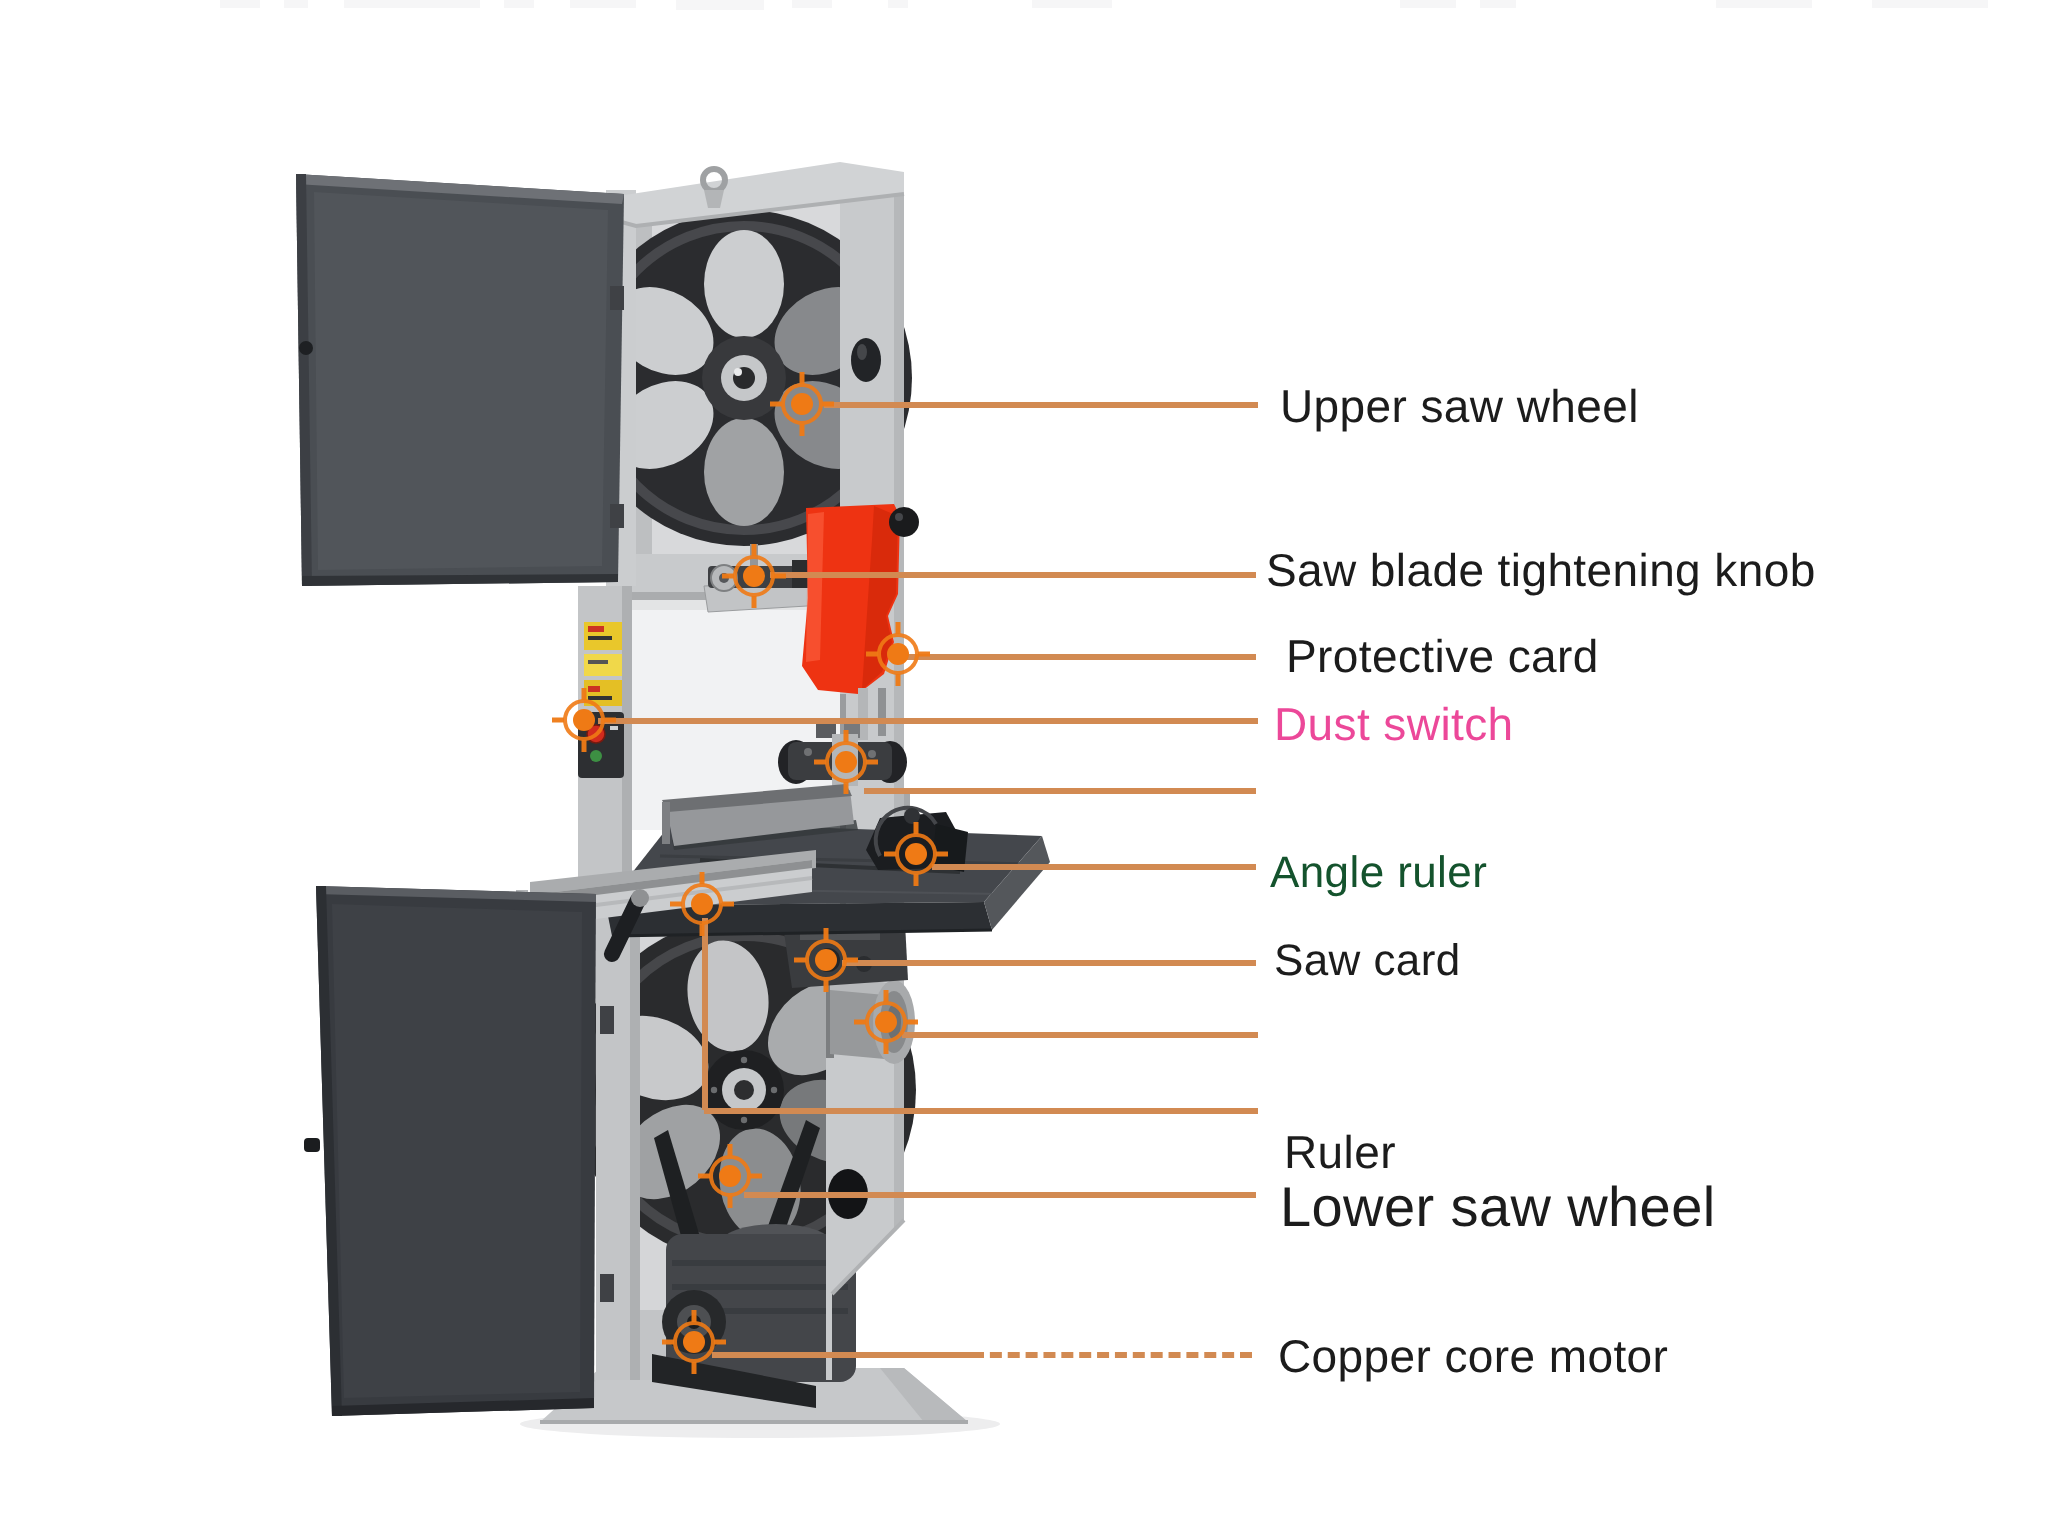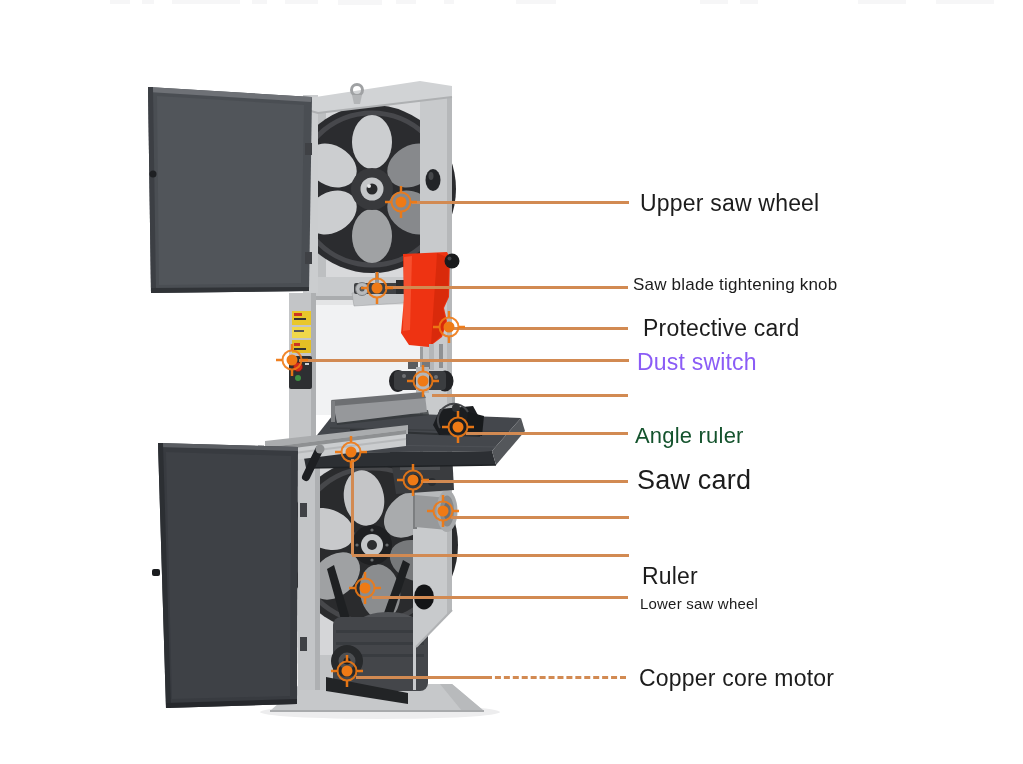--- a/index.html
+++ b/index.html
@@ -278,41 +278,41 @@
       <div class="callout-label" style="left: 640px; top: 204px; color: rgb(28, 28, 28); font-size: 23px;">Upper saw wheel</div>
       <div class="leader-line solid" style="left: 385px; top: 285.5px; width: 243px; height: 3px; background: rgb(210, 138, 82);"></div>
       <div class="marker" style="left: 377px; top: 288px;"><svg width="36" height="36" viewBox="0 0 36 36">
           <circle cx="18" cy="18" r="5.5" fill="#ef7a15"></circle>
           <circle cx="18" cy="18" r="9.5" fill="none" stroke="#ef7a15" stroke-width="2" opacity="0.9"></circle>
           <line x1="18" y1="2" x2="18" y2="8" stroke="#ef7a15" stroke-width="2.5" opacity="0.95"></line>
           <line x1="18" y1="28" x2="18" y2="34" stroke="#ef7a15" stroke-width="2.5" opacity="0.95"></line>
           <line x1="2" y1="18" x2="8" y2="18" stroke="#ef7a15" stroke-width="2.5" opacity="0.95"></line>
           <line x1="28" y1="18" x2="34" y2="18" stroke="#ef7a15" stroke-width="2.5" opacity="0.95"></line>
         </svg></div>
-      <div class="callout-label" style="left: 633px; top: 286px; color: rgb(28, 28, 28); font-size: 17px;">Saw blade tightening knob</div>
+      <div class="callout-label" style="left: 633px; top: 286px; color: rgb(28, 28, 28); font-size: 23px;">Saw blade tightening knob</div>
       <div class="leader-line solid" style="left: 453px; top: 326.5px; width: 175px; height: 3px; background: rgb(210, 138, 82);"></div>
       <div class="marker" style="left: 449px; top: 327px;"><svg width="36" height="36" viewBox="0 0 36 36">
           <circle cx="18" cy="18" r="5.5" fill="#ef7a15"></circle>
           <circle cx="18" cy="18" r="9.5" fill="none" stroke="#ef7a15" stroke-width="2" opacity="0.9"></circle>
           <line x1="18" y1="2" x2="18" y2="8" stroke="#ef7a15" stroke-width="2.5" opacity="0.95"></line>
           <line x1="18" y1="28" x2="18" y2="34" stroke="#ef7a15" stroke-width="2.5" opacity="0.95"></line>
           <line x1="2" y1="18" x2="8" y2="18" stroke="#ef7a15" stroke-width="2.5" opacity="0.95"></line>
           <line x1="28" y1="18" x2="34" y2="18" stroke="#ef7a15" stroke-width="2.5" opacity="0.95"></line>
         </svg></div>
       <div class="callout-label" style="left: 643px; top: 329px; color: rgb(28, 28, 28); font-size: 23px;">Protective card</div>
       <div class="leader-line solid" style="left: 299px; top: 358.5px; width: 330px; height: 3px; background: rgb(210, 138, 82);"></div>
       <div class="marker" style="left: 292px; top: 360px;"><svg width="36" height="36" viewBox="0 0 36 36">
           <circle cx="18" cy="18" r="5.5" fill="#ef7a15"></circle>
           <circle cx="18" cy="18" r="9.5" fill="none" stroke="#ef7a15" stroke-width="2" opacity="0.9"></circle>
           <line x1="18" y1="2" x2="18" y2="8" stroke="#ef7a15" stroke-width="2.5" opacity="0.95"></line>
           <line x1="18" y1="28" x2="18" y2="34" stroke="#ef7a15" stroke-width="2.5" opacity="0.95"></line>
           <line x1="2" y1="18" x2="8" y2="18" stroke="#ef7a15" stroke-width="2.5" opacity="0.95"></line>
           <line x1="28" y1="18" x2="34" y2="18" stroke="#ef7a15" stroke-width="2.5" opacity="0.95"></line>
         </svg></div>
-      <div class="callout-label" style="left: 637px; top: 363px; color: #8b5cf6; font-size: 23px;">Dust switch</div>
+      <div class="callout-label" style="left: 637px; top: 363px; color: #ec4899; font-size: 23px;">Dust switch</div>
       <div class="leader-line solid" style="left: 432px; top: 393.5px; width: 196px; height: 3px; background: rgb(210, 138, 82);"></div>
       <div class="marker" style="left: 423px; top: 381px;"><svg width="36" height="36" viewBox="0 0 36 36">
           <circle cx="18" cy="18" r="5.5" fill="#ef7a15"></circle>
           <circle cx="18" cy="18" r="9.5" fill="none" stroke="#ef7a15" stroke-width="2" opacity="0.9"></circle>
           <line x1="18" y1="2" x2="18" y2="8" stroke="#ef7a15" stroke-width="2.5" opacity="0.95"></line>
           <line x1="18" y1="28" x2="18" y2="34" stroke="#ef7a15" stroke-width="2.5" opacity="0.95"></line>
           <line x1="2" y1="18" x2="8" y2="18" stroke="#ef7a15" stroke-width="2.5" opacity="0.95"></line>
           <line x1="28" y1="18" x2="34" y2="18" stroke="#ef7a15" stroke-width="2.5" opacity="0.95"></line>
         </svg></div>
       <div class="leader-line solid" style="left: 466px; top: 431.5px; width: 162px; height: 3px; background: rgb(210, 138, 82);"></div>
@@ -327,21 +327,21 @@
       <div class="callout-label" style="left: 635px; top: 437px; color: #14532d; font-size: 22px;">Angle ruler</div>
       <div class="leader-line solid" style="left: 421px; top: 479.5px; width: 207px; height: 3px; background: rgb(210, 138, 82);"></div>
       <div class="marker" style="left: 413px; top: 480px;"><svg width="36" height="36" viewBox="0 0 36 36">
           <circle cx="18" cy="18" r="5.5" fill="#ef7a15"></circle>
           <circle cx="18" cy="18" r="9.5" fill="none" stroke="#ef7a15" stroke-width="2" opacity="0.9"></circle>
           <line x1="18" y1="2" x2="18" y2="8" stroke="#ef7a15" stroke-width="2.5" opacity="0.95"></line>
           <line x1="18" y1="28" x2="18" y2="34" stroke="#ef7a15" stroke-width="2.5" opacity="0.95"></line>
           <line x1="2" y1="18" x2="8" y2="18" stroke="#ef7a15" stroke-width="2.5" opacity="0.95"></line>
           <line x1="28" y1="18" x2="34" y2="18" stroke="#ef7a15" stroke-width="2.5" opacity="0.95"></line>
         </svg></div>
-      <div class="callout-label" style="left: 637px; top: 481px; color: rgb(28, 28, 28); font-size: 27px;">Saw card</div>
+      <div class="callout-label" style="left: 637px; top: 481px; color: rgb(28, 28, 28); font-size: 22px;">Saw card</div>
       <div class="leader-line solid" style="left: 451px; top: 515.5px; width: 178px; height: 3px; background: rgb(210, 138, 82);"></div>
       <div class="marker" style="left: 443px; top: 511px;"><svg width="36" height="36" viewBox="0 0 36 36">
           <circle cx="18" cy="18" r="5.5" fill="#ef7a15"></circle>
           <circle cx="18" cy="18" r="9.5" fill="none" stroke="#ef7a15" stroke-width="2" opacity="0.9"></circle>
           <line x1="18" y1="2" x2="18" y2="8" stroke="#ef7a15" stroke-width="2.5" opacity="0.95"></line>
           <line x1="18" y1="28" x2="18" y2="34" stroke="#ef7a15" stroke-width="2.5" opacity="0.95"></line>
           <line x1="2" y1="18" x2="8" y2="18" stroke="#ef7a15" stroke-width="2.5" opacity="0.95"></line>
           <line x1="28" y1="18" x2="34" y2="18" stroke="#ef7a15" stroke-width="2.5" opacity="0.95"></line>
         </svg></div>
       <div class="leader-line solid" style="left: 350.5px; top: 459px; width: 3px; height: 96px; background: rgb(210, 138, 82);"></div>
@@ -357,21 +357,21 @@
       <div class="callout-label" style="left: 642px; top: 557px; color: rgb(28, 28, 28); font-size: 23px; margin-top: 20px;">Ruler</div>
       <div class="leader-line solid" style="left: 372px; top: 595.5px; width: 256px; height: 3px; background: rgb(210, 138, 82);"></div>
       <div class="marker" style="left: 365px; top: 588px;"><svg width="36" height="36" viewBox="0 0 36 36">
           <circle cx="18" cy="18" r="5.5" fill="#ef7a15"></circle>
           <circle cx="18" cy="18" r="9.5" fill="none" stroke="#ef7a15" stroke-width="2" opacity="0.9"></circle>
           <line x1="18" y1="2" x2="18" y2="8" stroke="#ef7a15" stroke-width="2.5" opacity="0.95"></line>
           <line x1="18" y1="28" x2="18" y2="34" stroke="#ef7a15" stroke-width="2.5" opacity="0.95"></line>
           <line x1="2" y1="18" x2="8" y2="18" stroke="#ef7a15" stroke-width="2.5" opacity="0.95"></line>
           <line x1="28" y1="18" x2="34" y2="18" stroke="#ef7a15" stroke-width="2.5" opacity="0.95"></line>
         </svg></div>
-      <div class="callout-label" style="left: 640px; top: 605px; color: rgb(28, 28, 28); font-size: 15px;">Lower saw wheel</div>
+      <div class="callout-label" style="left: 640px; top: 605px; color: rgb(28, 28, 28); font-size: 28px;">Lower saw wheel</div>
       <div class="leader-line solid" style="left: 356px; top: 675.5px; width: 130px; height: 3px; background: rgb(210, 138, 82);"></div>
       <div class="leader-line dashed" style="left: 486px; top: 675.5px; width: 140px; height: 0px; border-top-color: rgb(210, 138, 82);"></div>
       <div class="marker" style="left: 347px; top: 671px;"><svg width="36" height="36" viewBox="0 0 36 36">
           <circle cx="18" cy="18" r="5.5" fill="#ef7a15"></circle>
           <circle cx="18" cy="18" r="9.5" fill="none" stroke="#ef7a15" stroke-width="2" opacity="0.9"></circle>
           <line x1="18" y1="2" x2="18" y2="8" stroke="#ef7a15" stroke-width="2.5" opacity="0.95"></line>
           <line x1="18" y1="28" x2="18" y2="34" stroke="#ef7a15" stroke-width="2.5" opacity="0.95"></line>
           <line x1="2" y1="18" x2="8" y2="18" stroke="#ef7a15" stroke-width="2.5" opacity="0.95"></line>
           <line x1="28" y1="18" x2="34" y2="18" stroke="#ef7a15" stroke-width="2.5" opacity="0.95"></line>
         </svg></div>

